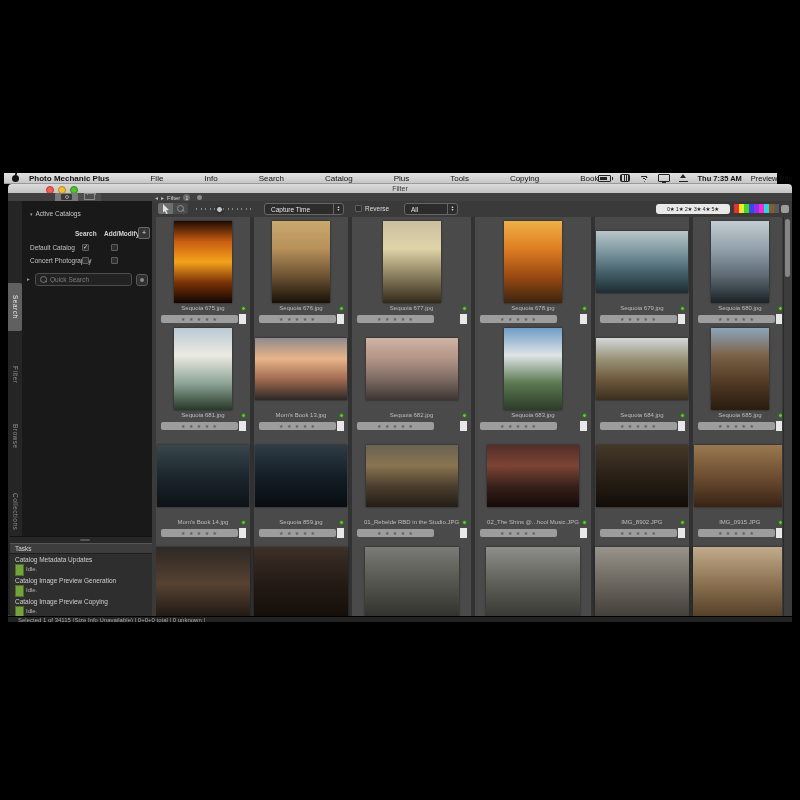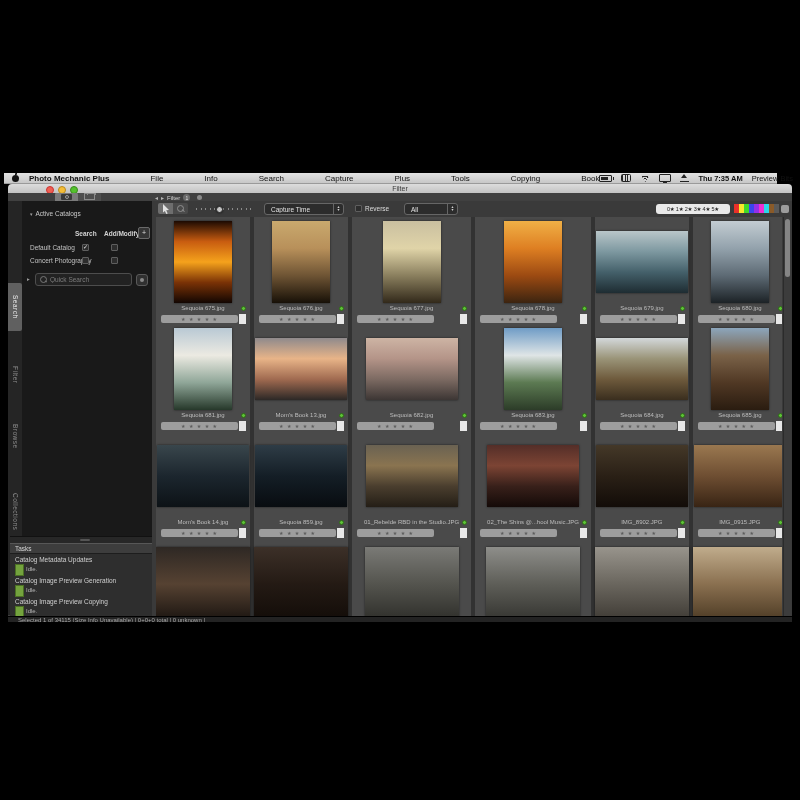--- a/index.html
+++ b/index.html
@@ -173,21 +173,21 @@
 <div class="stage">
 
   <div class="menubar">
     <div class="menu-left">
       <span class="apple"></span>
       <span class="app-name">Photo Mechanic Plus</span>
       <span id="menu-items" style="display:flex;gap:10px;">
           <span class="menu-item">File</span>
           <span class="menu-item">Info</span>
           <span class="menu-item">Search</span>
-          <span class="menu-item">Capture</span>
+          <span class="menu-item">Catalog</span>
           <span class="menu-item">Plus</span>
           <span class="menu-item">Tools</span>
           <span class="menu-item">Copying</span>
           <span class="menu-item">Book</span>
         </span>
     </div>
     <div class="menu-right">
       <span id="mb-status-icons" style="display:flex;gap:9px;align-items:center;">
           <span class="mi battery-icon"></span>
           <span class="mi keyboard-icon"></span>

